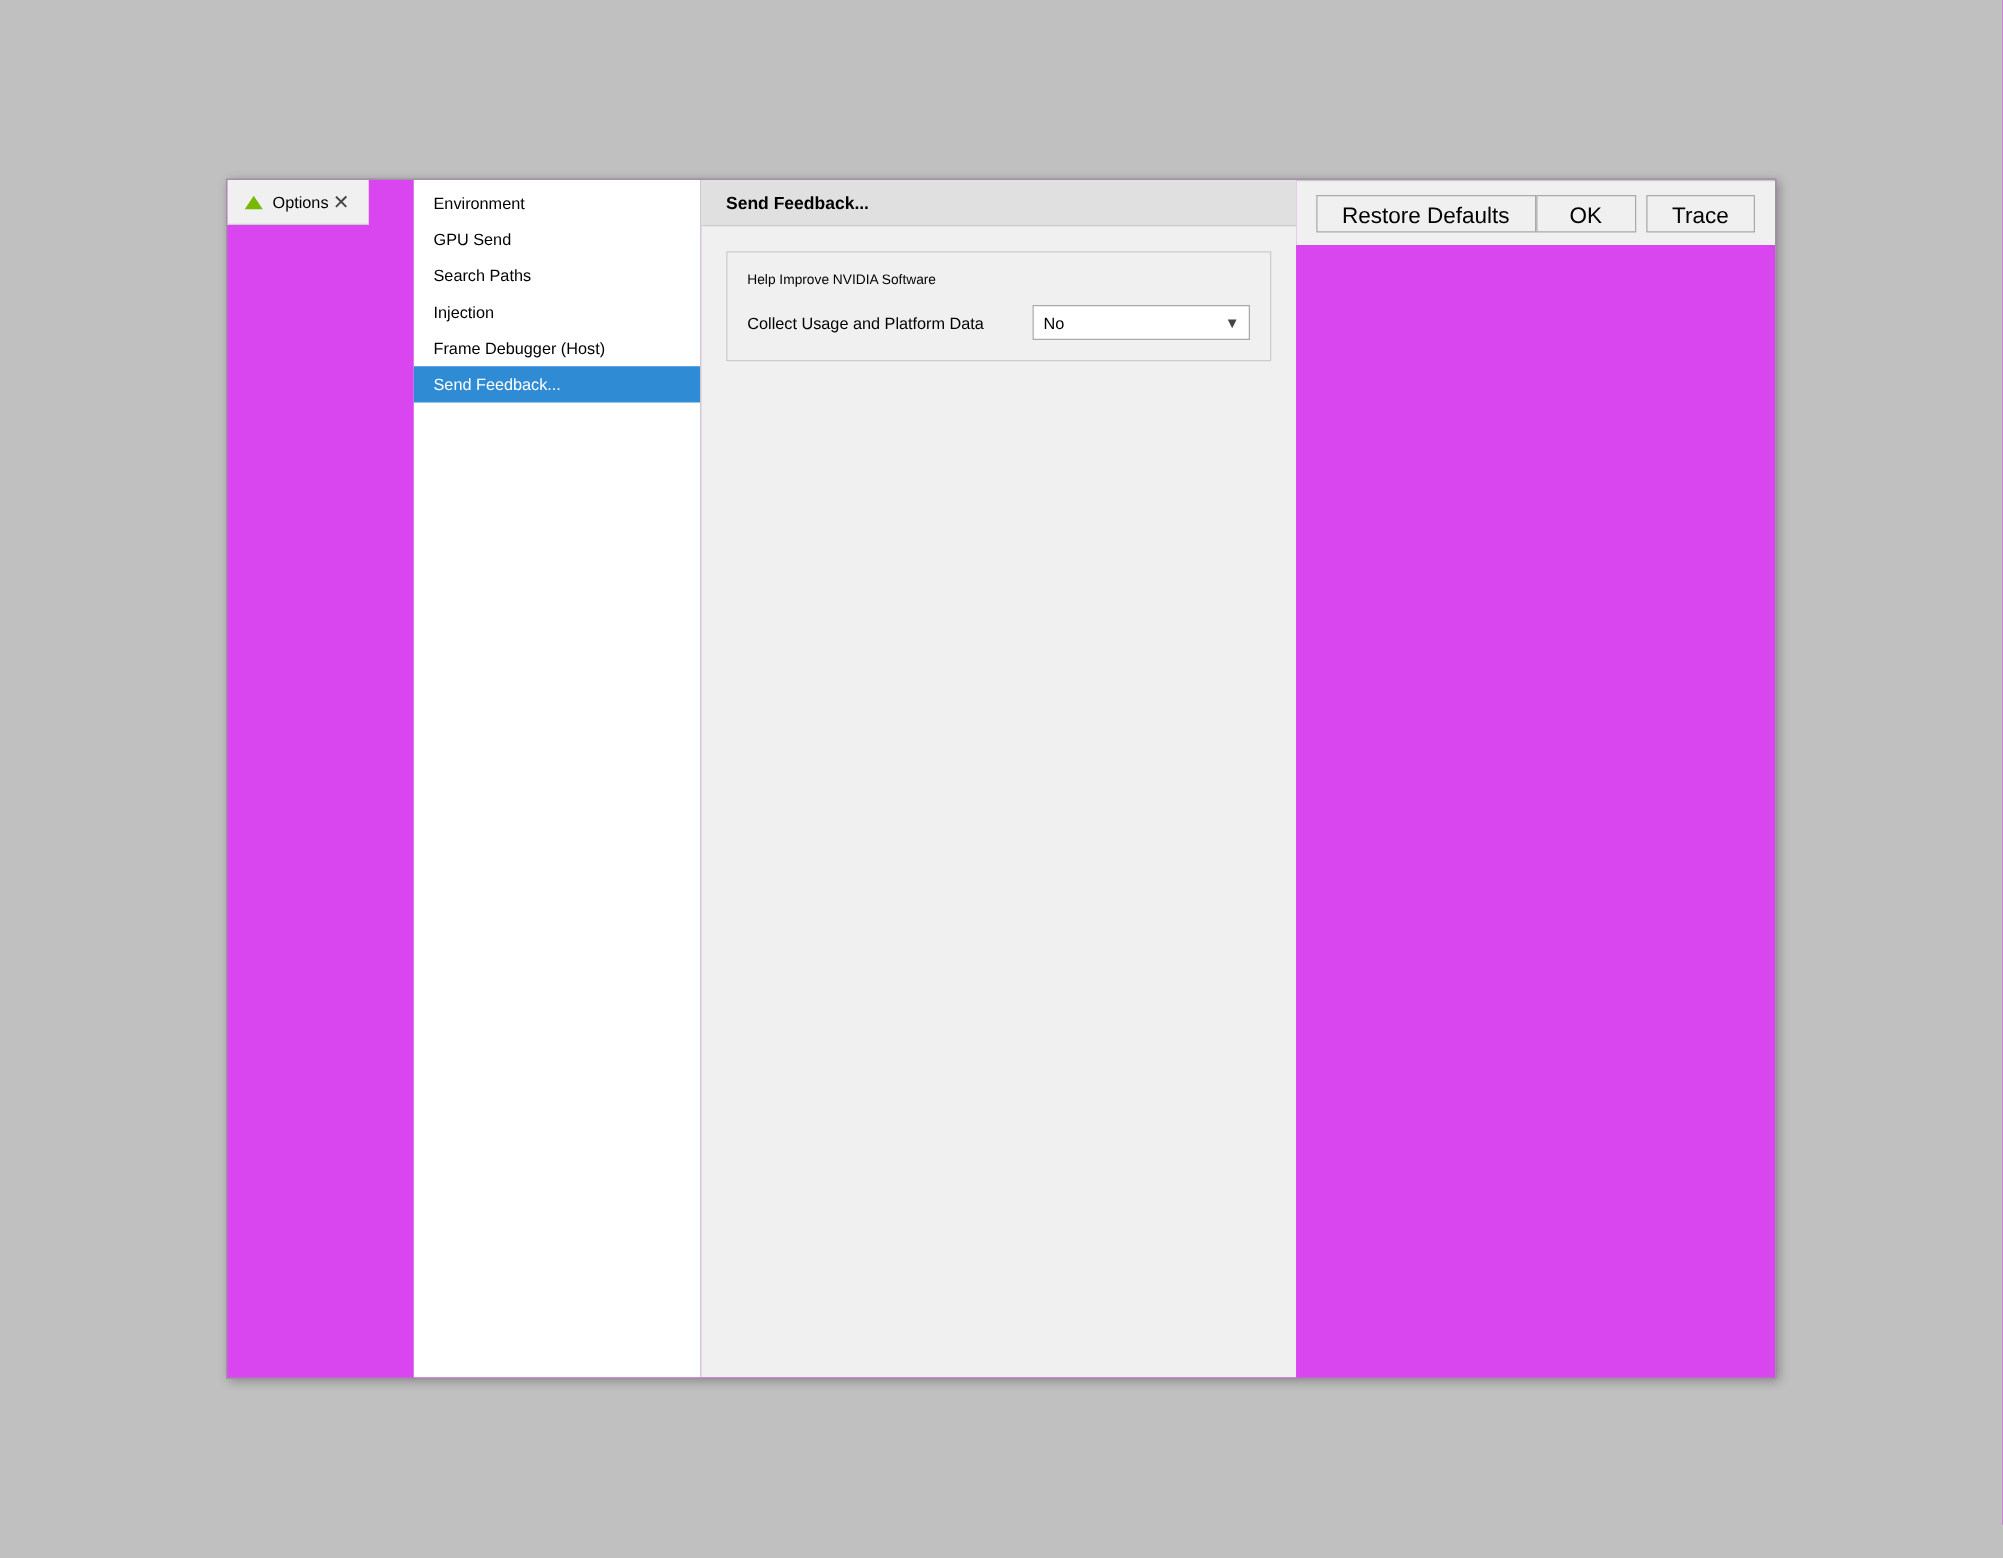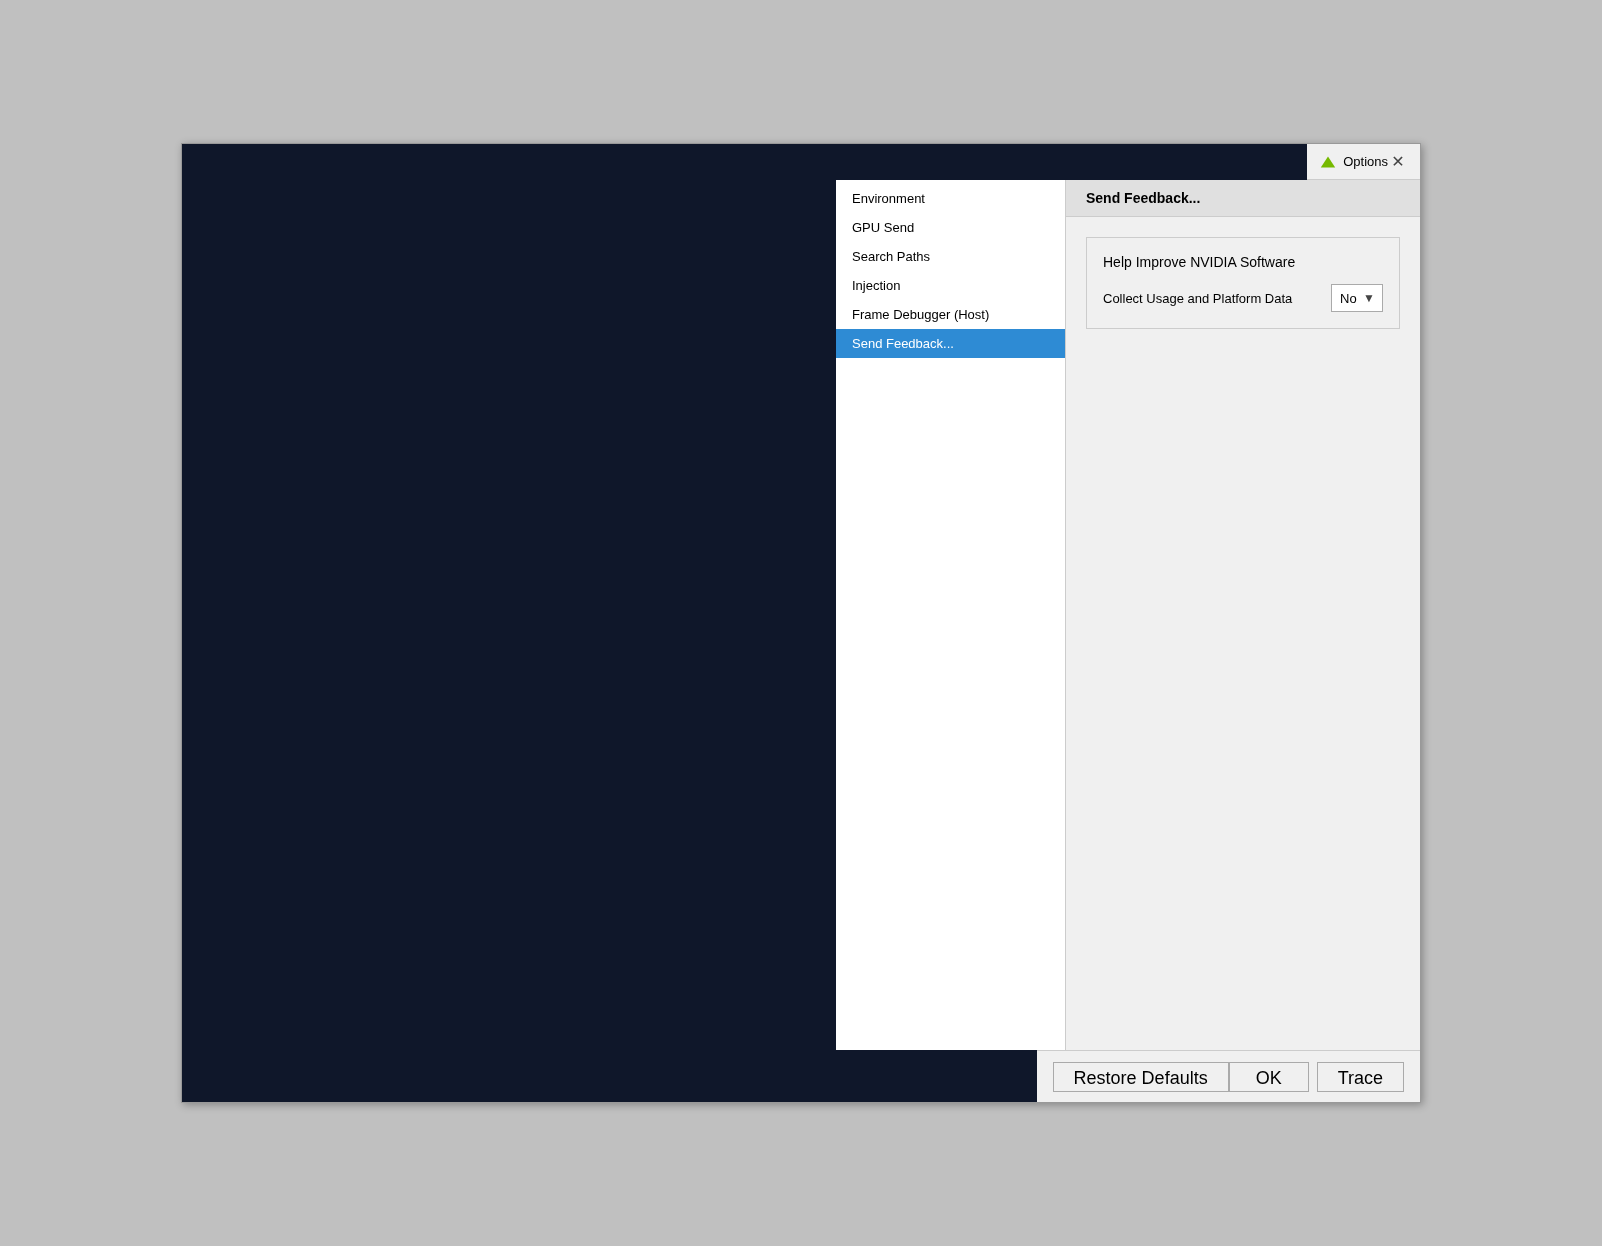--- a/index.html
+++ b/index.html
@@ -15,26 +15,25 @@
       display: flex;
       align-items: center;
       justify-content: center;
       width: 1602px;
       height: 1246px;
     }
 
     .window {
       width: 1240px;
       height: 960px;
-      background: #0f172a;
+      background: #d946ef;
       border: 1px solid #999;
       display: flex;
-      flex-direction: column;
+      flex-direction: row;
       box-shadow: 2px 2px 8px rgba(0,0,0,0.3);
-      align-items: flex-end;
     }
 
     .title-bar {
       background: #f0f0f0;
       border-bottom: 1px solid #ccc;
       display: flex;
       align-items: center;
       justify-content: space-between;
       padding: 8px 12px;
       height: 36px;
@@ -71,20 +70,21 @@
       overflow: hidden;
     }
 
     .sidebar {
       width: 230px;
       background: #ffffff;
       border-right: 1px solid #ccc;
       flex-shrink: 0;
       display: flex;
       flex-direction: column;
+      margin-left: 36px;
     }
 
     .sidebar-list {
       flex: 1;
       padding: 4px 0;
     }
 
     .sidebar-item {
       padding: 7px 16px;
       cursor: pointer;
@@ -124,21 +124,21 @@
       overflow-y: auto;
     }
 
     .section-panel {
       background: #f0f0f0;
       border: 1px solid #ccc;
       padding: 16px;
     }
 
     .section-title {
-      font-size: 14px;
+      font-size: 11px;
       color: #000;
       margin-bottom: 14px;
     }
 
     .form-row {
       display: flex;
       align-items: center;
       gap: 28px;
     }
 

